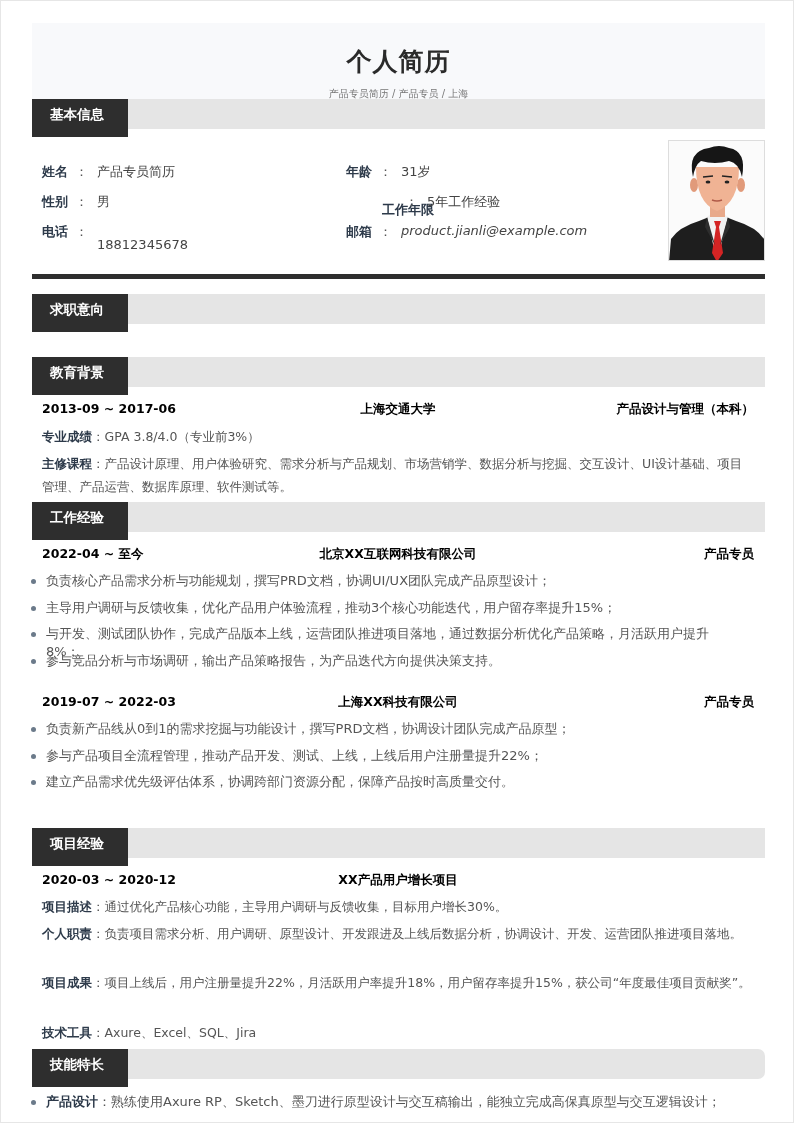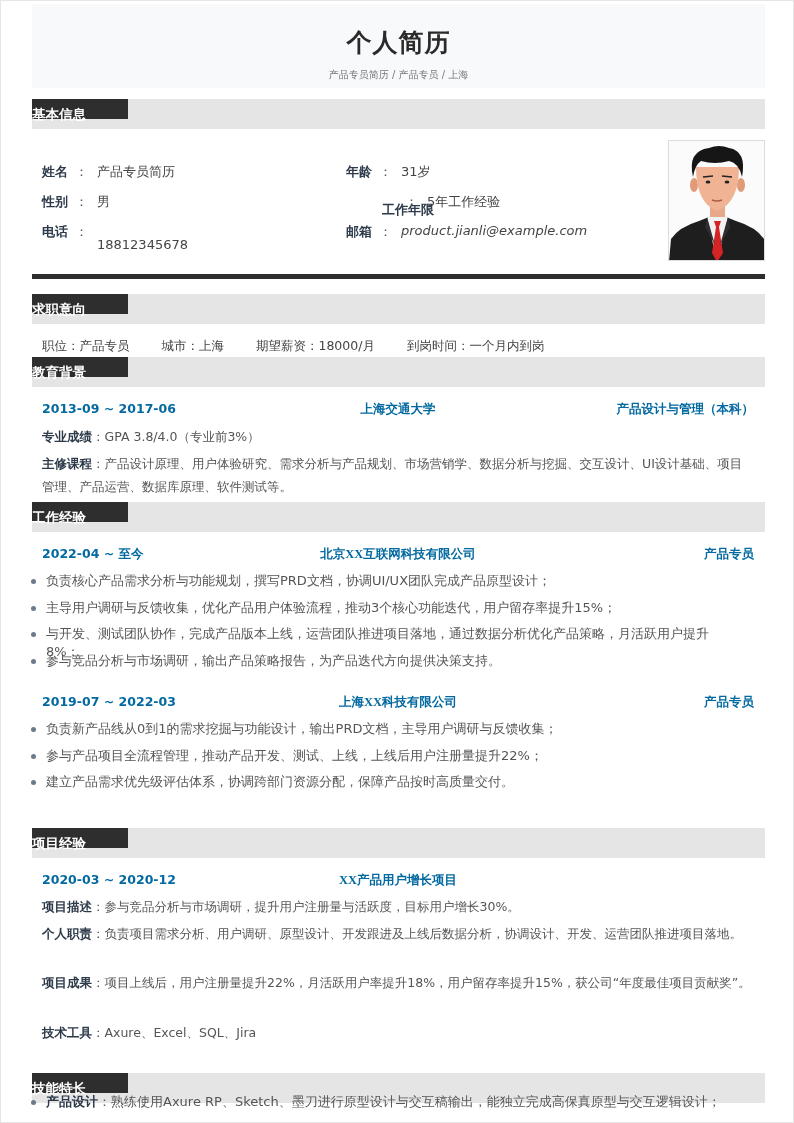--- a/index.html
+++ b/index.html
@@ -1,33 +1,33 @@
 <!DOCTYPE html>
 <html><head>
 <meta charset="utf-8">
 <style>
   * { box-sizing: border-box; margin: 0; padding: 0; }
   html, body { width: 794px; height: 1123px; overflow: hidden; background: #ffffff; }
   body { font-family: "DejaVu Sans", "Liberation Sans", sans-serif; color: #444; position: relative; }
   .page { position: absolute; left: 0; top: 0; width: 794px; height: 1123px; border: 1px solid #e6e6e6; background: #fff; }
-  .header { position: absolute; left: 31px; top: 3px; width: 733px; height: 84px; background: #f8f9fb; text-align: center; }
+  .header { position: absolute; left: 31px; top: 22px; width: 733px; height: 84px; background: #f8f9fb; text-align: center; }
   .header .title { position: absolute; left: 0; right: 0; top: 22px; font-size: 25px; font-weight: bold; color: #2a2a2a; letter-spacing: 1px; }
   .header .subtitle { position: absolute; left: 0; right: 0; top: 64px; font-size: 10px; color: #777; }
   .section-bar { position: absolute; left: 31px; width: 733px; height: 30px; background: #e5e5e5; }
-  .section-bar .tag { position: absolute; left: 0; top: 0; width: 96px; height: 20px; background: #2e2e2e; color: #fff; font-weight: bold; font-size: 13.5px; line-height: 30px; }
+  .section-bar .tag { position: absolute; left: 0; top: 0; width: 96px; height: 38px; background: #2e2e2e; color: #fff; font-weight: bold; font-size: 13.5px; line-height: 30px; padding-left: 18px; }
   .info-label { position: absolute; font-weight: bold; color: #2d3a4a; font-size: 13px; }
   .info-colon { position: absolute; color: #555; font-size: 13px; }
   .info-val { position: absolute; color: #444; font-size: 13px; }
   .photo { position: absolute; left: 667px; top: 139px; width: 97px; height: 121px; border: 1px solid #ddd; background: #fafafa; overflow: hidden; }
   .divider { position: absolute; left: 31px; top: 273px; width: 733px; height: 5px; background: #2e2e2e; }
   .intent-line { position: absolute; left: 41px; top: 337px; font-size: 12.5px; color: #444; white-space: nowrap; }
   .intent-line span { margin-right: 28px; }
-  .row3 { position: absolute; left: 41px; width: 712px; font-size: 12.5px; font-weight: bold; color: #0369a1; height: 18px; }
+  .row3 { position: absolute; left: 41px; width: 712px; font-size: 12.5px; font-weight: bold; color: #000000; height: 18px; }
   .row3 .l { position: absolute; left: 0; }
-  .row3 .c { position: absolute; left: 0; right: 0; text-align: center; font-family: Liberation Serif, serif; }
+  .row3 .c { position: absolute; left: 0; right: 0; text-align: center; }
   .row3 .r { position: absolute; right: 0; }
   .para { position: absolute; left: 41px; width: 712px; font-size: 12.5px; color: #555; line-height: 23px; }
   .para b { color: #2d3a4a; font-weight: bold; }
   .bullets { position: absolute; left: 27px; width: 712px; list-style: none; font-size: 13px; color: #555; }
   .bullets li { position: relative; padding-left: 18px; height: 26.5px; line-height: 18px; }
   .bullets li::before { content: ""; position: absolute; left: 3px; top: 7px; width: 5px; height: 5px; border-radius: 50%; background: #6b7a8a; }
   .bullets li b { color: #2d3a4a; font-weight: bold; }
 </style>
 </head>
 <body>
@@ -98,26 +98,20 @@
 
       <path d="M43 59 Q48 61 53 59" stroke="#b05a48" stroke-width="1.4" fill="none"></path>
     </svg>
   </div>
 
   <div class="divider"></div>
 
   <div class="section-bar" style="top:293px;">
     <div class="tag">求职意向</div>
   </div>
-  <div class="intent-line">
-    <span>职位：产品专员</span>
-    <span>城市：上海</span>
-    <span>期望薪资：18000/月</span>
-    <span>到岗时间：一个月内到岗</span>
-  </div>
 
   <div class="section-bar" style="top:356px;">
     <div class="tag">教育背景</div>
   </div>
   <div class="row3" style="top:400px;">
     <span class="l">2013-09 ~ 2017-06</span>
     <span class="c">上海交通大学</span>
     <span class="r">产品设计与管理（本科）</span>
   </div>
   <div class="para" style="top:424px;">
@@ -142,45 +136,45 @@
     <li>与开发、测试团队协作，完成产品版本上线，运营团队推进项目落地，通过数据分析优化产品策略，月活跃用户提升8%；</li>
     <li>参与竞品分析与市场调研，输出产品策略报告，为产品迭代方向提供决策支持。</li>
   </ul>
 
   <div class="row3" style="top:693px;">
     <span class="l">2019-07 ~ 2022-03</span>
     <span class="c">上海XX科技有限公司</span>
     <span class="r">产品专员</span>
   </div>
   <ul class="bullets" style="top:719px;">
-    <li>负责新产品线从0到1的需求挖掘与功能设计，输出PRD文档，主导用户调研与反馈收集；</li>
+    <li>负责新产品线从0到1的需求挖掘与功能设计，撰写PRD文档，协调设计团队完成产品原型；</li>
     <li>参与产品项目全流程管理，推动产品开发、测试、上线，上线后用户注册量提升22%；</li>
     <li>建立产品需求优先级评估体系，协调跨部门资源分配，保障产品按时高质量交付。</li>
   </ul>
 
   <div class="section-bar" style="top:827px;">
     <div class="tag">项目经验</div>
   </div>
   <div class="row3" style="top:871px;">
     <span class="l">2020-03 ~ 2020-12</span>
     <span class="c">XX产品用户增长项目</span>
   </div>
   <div class="para" style="top:894px;">
-    <b>项目描述</b><span>：参与竞品分析与市场调研，提升用户注册量与活跃度，目标用户增长30%。</span>
+    <b>项目描述</b><span>：通过优化产品核心功能，主导用户调研与反馈收集，目标用户增长30%。</span>
   </div>
   <div class="para" style="top:921px;">
     <b>个人职责</b><span>：负责项目需求分析、用户调研、原型设计、开发跟进及上线后数据分析，协调设计、开发、运营团队推进项目落地。</span>
   </div>
   <div class="para" style="top:970px;">
     <b>项目成果</b><span>：项目上线后，用户注册量提升22%，月活跃用户率提升18%，用户留存率提升15%，获公司“年度最佳项目贡献奖”。</span>
   </div>
   <div class="para" style="top:1020px;">
     <b>技术工具</b><span>：Axure、Excel、SQL、Jira</span>
   </div>
 
-  <div class="section-bar" style="top:1072px;">
+  <div class="section-bar" style="top:1048px;border-radius:7px;">
     <div class="tag">技能特长</div>
   </div>
   <ul class="bullets" style="top:1092px;">
     <li><b>产品设计</b><span>：熟练使用Axure RP、Sketch、墨刀进行原型设计与交互稿输出，能独立完成高保真原型与交互逻辑设计；</span></li>
   </ul>
 
 </div>
 
 </body></html>

